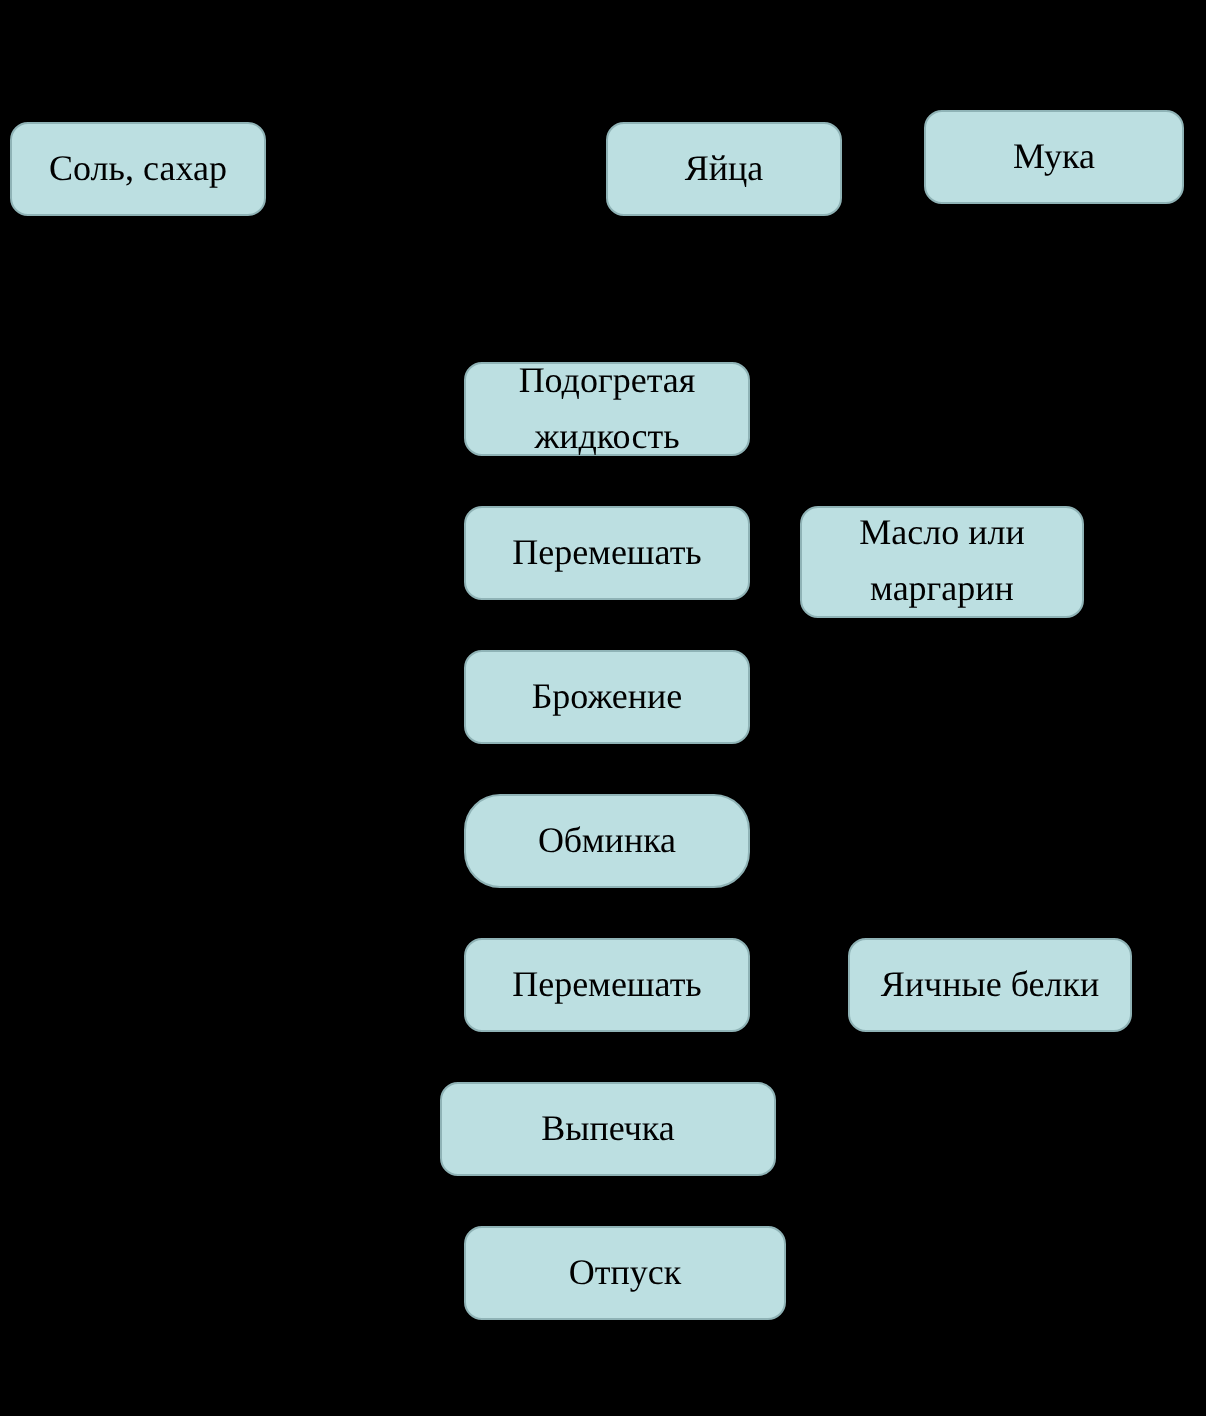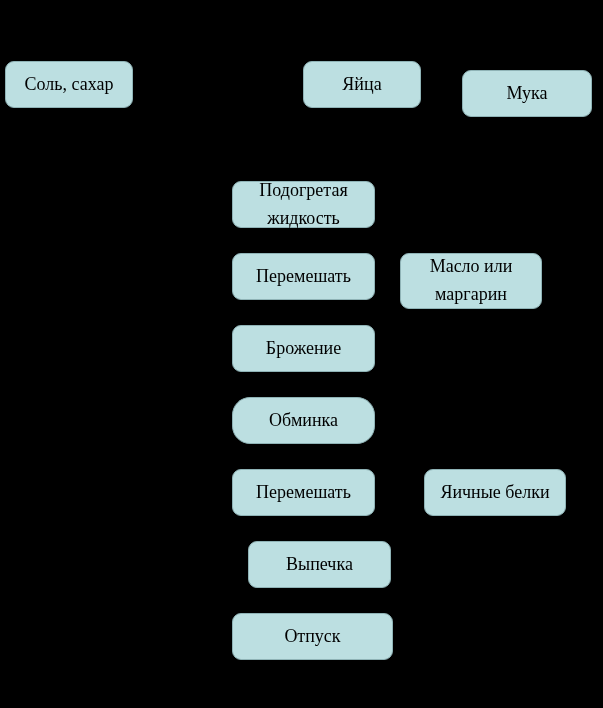--- a/index.html
+++ b/index.html
@@ -32,28 +32,28 @@
     color: var(--text-color, #000000);
     font-weight: normal;
     font-size: 18px;
     line-height: 1.55;
     padding: 2px 10px;
   }
   
   .b-salt   { left: 5px;   top: 61px;  width: 128px; height: 47px; }
   .b-yeast  { left: 150px; top: 61px;  width: 129px; height: 47px; }
   .b-eggs   { left: 303px; top: 61px;  width: 118px; height: 47px; }
-  .b-flour  { left: 462px; top: 70px;  width: 130px; height: 47px; }
+  .b-flour  { left: 462px; top: 55px;  width: 130px; height: 47px; }
   
   .b-liquid { left: 232px; top: 181px; width: 143px; height: 47px; }
   .b-mix1   { left: 232px; top: 253px; width: 143px; height: 47px; }
   .b-ferm   { left: 232px; top: 325px; width: 143px; height: 47px; }
   .b-punch  { left: 232px; top: 397px; width: 143px; height: 47px; border-radius: 18px; }
   .b-mix2   { left: 232px; top: 469px; width: 143px; height: 47px; }
-  .b-bake   { left: 248px; top: 541px; width: 143px; height: 47px; }
+  .b-bake   { left: 220px; top: 541px; width: 168px; height: 47px; }
   .b-rest   { left: 232px; top: 613px; width: 161px; height: 47px; }
   
   .b-butter { left: 400px; top: 253px; width: 142px; height: 56px; }
   .b-whites { left: 400px; top: 469px; width: 142px; height: 47px; margin-left: 24px; }
 </style>
 </head>
 <body>
 
 <div class="canvas">
 

